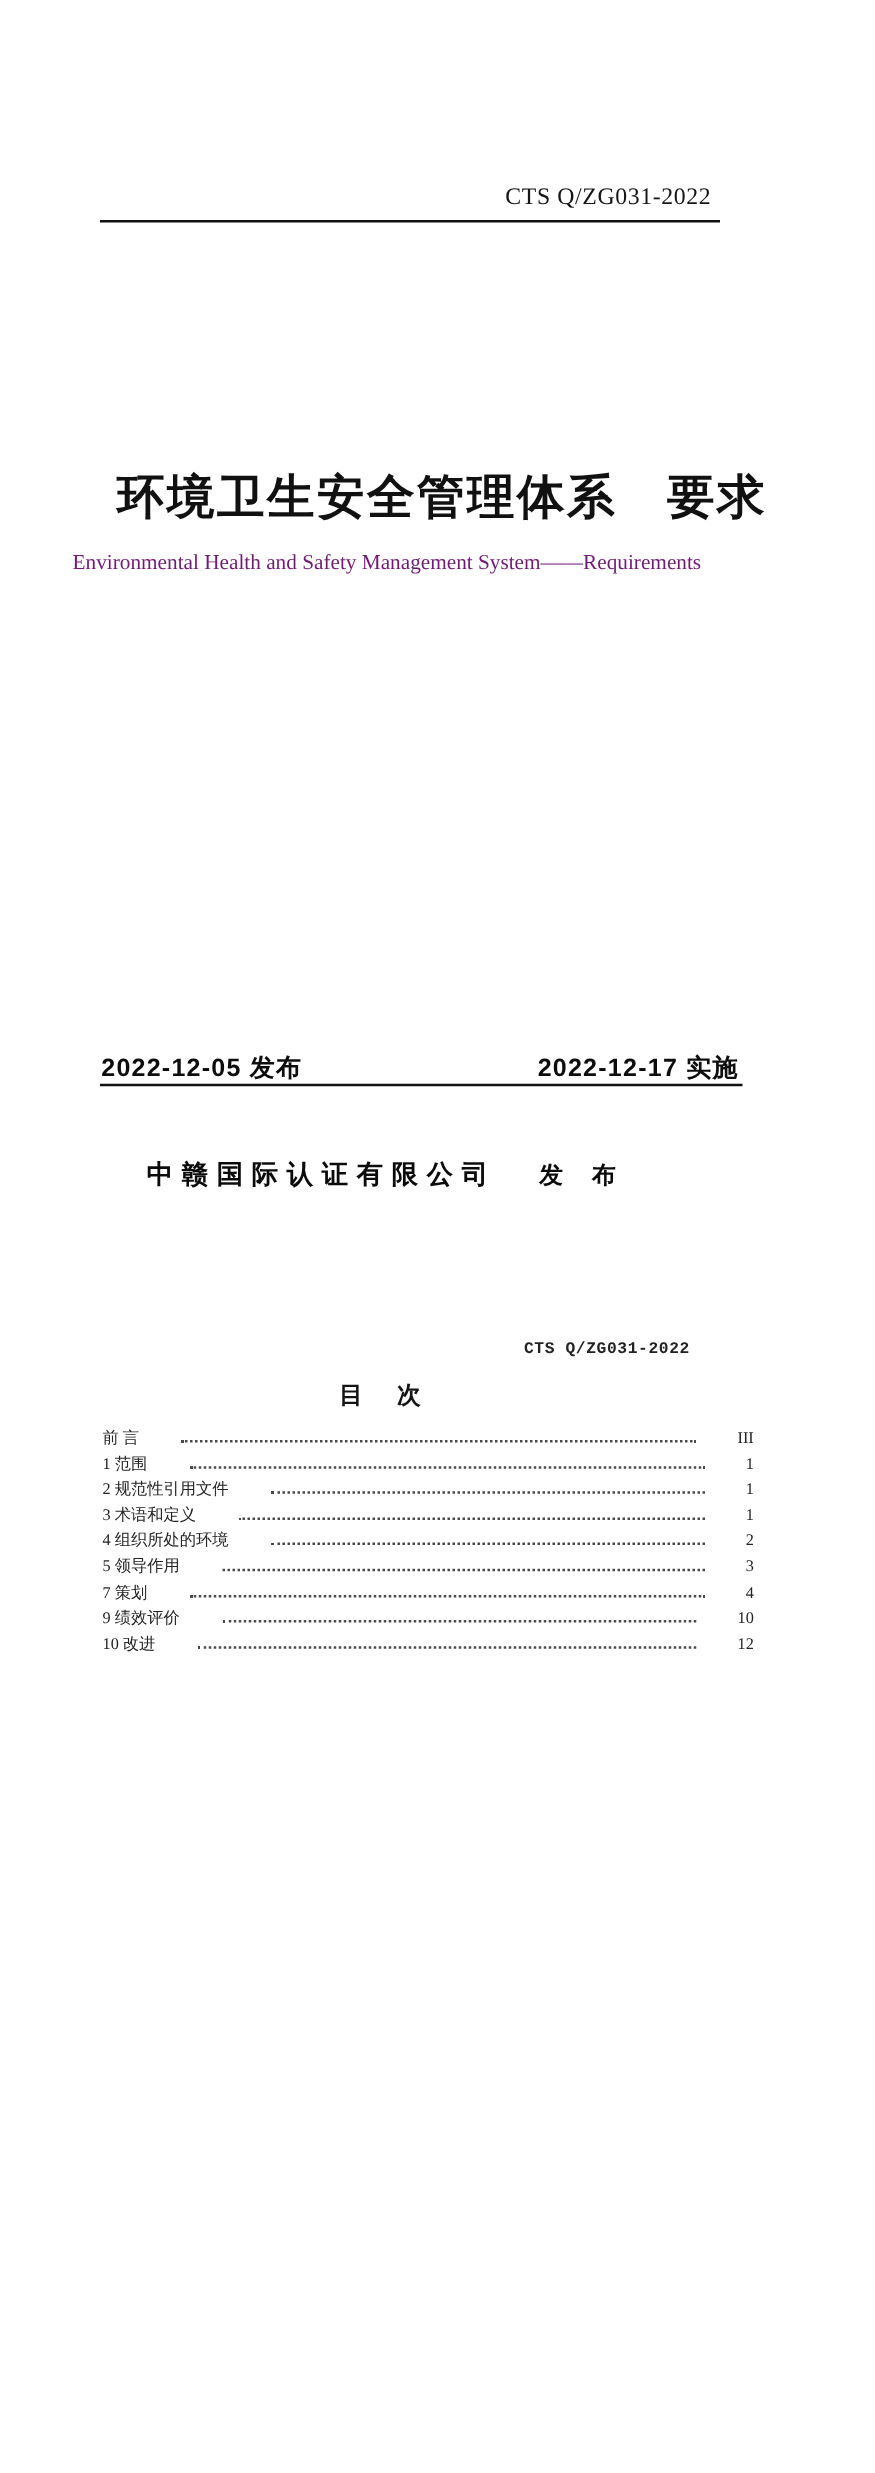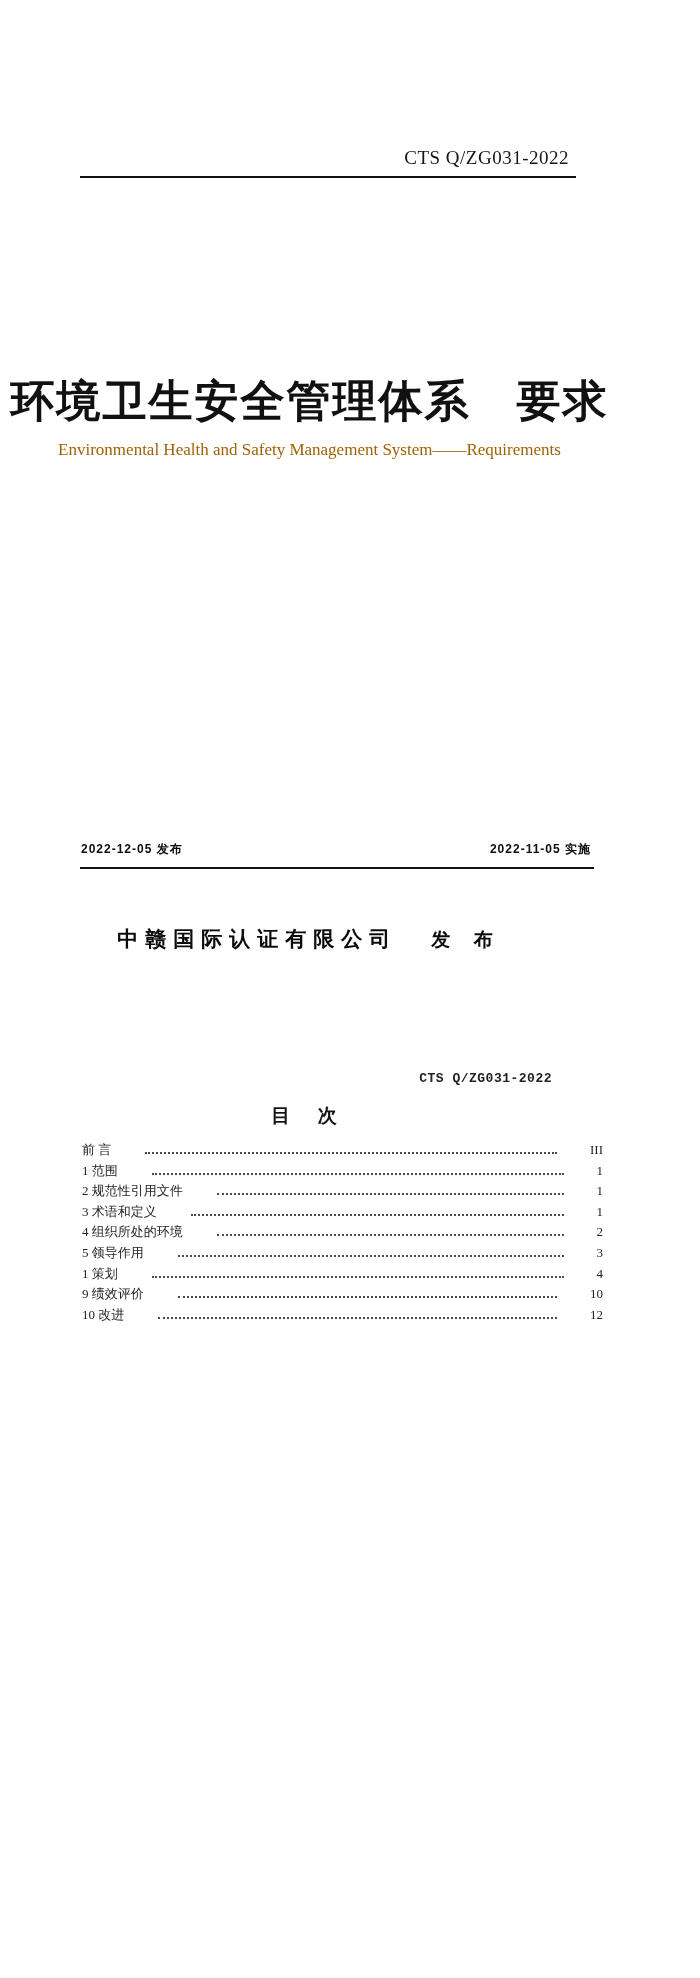--- a/index.html
+++ b/index.html
@@ -22,35 +22,36 @@
     letter-spacing:0.5px;
   }
   .cover-rule{
     position:absolute; top:176px; left:80px; right:43px;
     border-top:2px solid #111;
   }
   .doc-title{
     position:absolute; top:372px; left:0; width:100%;
     text-align:center;
     font-family:"Liberation Sans","DejaVu Sans",sans-serif;
-    font-size:44px; font-weight:bold; color:#111;
+    font-size:38px; font-weight:bold; color:#111;
     letter-spacing:2px;
     white-space:pre;
+    padding-left:44px;
   }
   .doc-subtitle{
     position:absolute; top:440px; left:0; width:100%;
     text-align:center;
     font-family:"Liberation Serif","DejaVu Serif",serif;
-    font-size:17px; color:#a16207;
+    font-size:17px; color:#701a75;
   }
   .dates-row{
     position:absolute; top:841px; left:81px; right:28px;
     display:flex; justify-content:space-between; align-items:baseline;
     font-family:"Liberation Sans","DejaVu Sans",sans-serif;
-    font-size:12px; font-weight:600; color:#0d0d0d;
+    font-size:20px; font-weight:600; color:#0d0d0d;
     letter-spacing:1px;
   }
   .dates-rule{
     position:absolute; top:867px; left:80px; right:25px;
     border-top:2px solid #111;
   }
   .publisher-row{
     position:absolute; top:901px; left:0; width:100%;
     text-align:center;
     font-family:"Liberation Sans","DejaVu Sans",sans-serif;
@@ -101,21 +102,21 @@
 <div class="page">
 
   <div class="cover-header">CTS Q/ZG031-2022</div>
   <div class="cover-rule"></div>
 
   <div class="doc-title">环境卫生安全管理体系　要求</div>
   <div class="doc-subtitle">Environmental Health and Safety Management System——Requirements</div>
 
   <div class="dates-row">
     <span>2022-12-05 发布</span>
-    <span>2022-11-05 实施</span>
+    <span>2022-12-17 实施</span>
   </div>
   <div class="dates-rule"></div>
 
   <div class="publisher-row">
     <span class="publisher-name">中赣国际认证有限公司</span><span class="publisher-action">发 布</span>
   </div>
 
   <div class="toc-header">CTS Q/ZG031-2022</div>
   <div class="toc-title">目 次</div>
 
@@ -144,21 +145,21 @@
       <span class="toc-label">4 组织所处的环境</span>
       <span class="toc-dots"></span>
       <span class="toc-page">2</span>
     </div>
     <div class="toc-row">
       <span class="toc-label">5 领导作用</span>
       <span class="toc-dots"></span>
       <span class="toc-page">3</span>
     </div>
     <div class="toc-row">
-      <span class="toc-label">1 策划</span>
+      <span class="toc-label">7 策划</span>
       <span class="toc-dots"></span>
       <span class="toc-page">4</span>
     </div>
     <div class="toc-row">
       <span class="toc-label">9 绩效评价</span>
       <span class="toc-dots"></span>
       <span class="toc-page">10</span>
     </div>
     <div class="toc-row">
       <span class="toc-label">10 改进</span>

